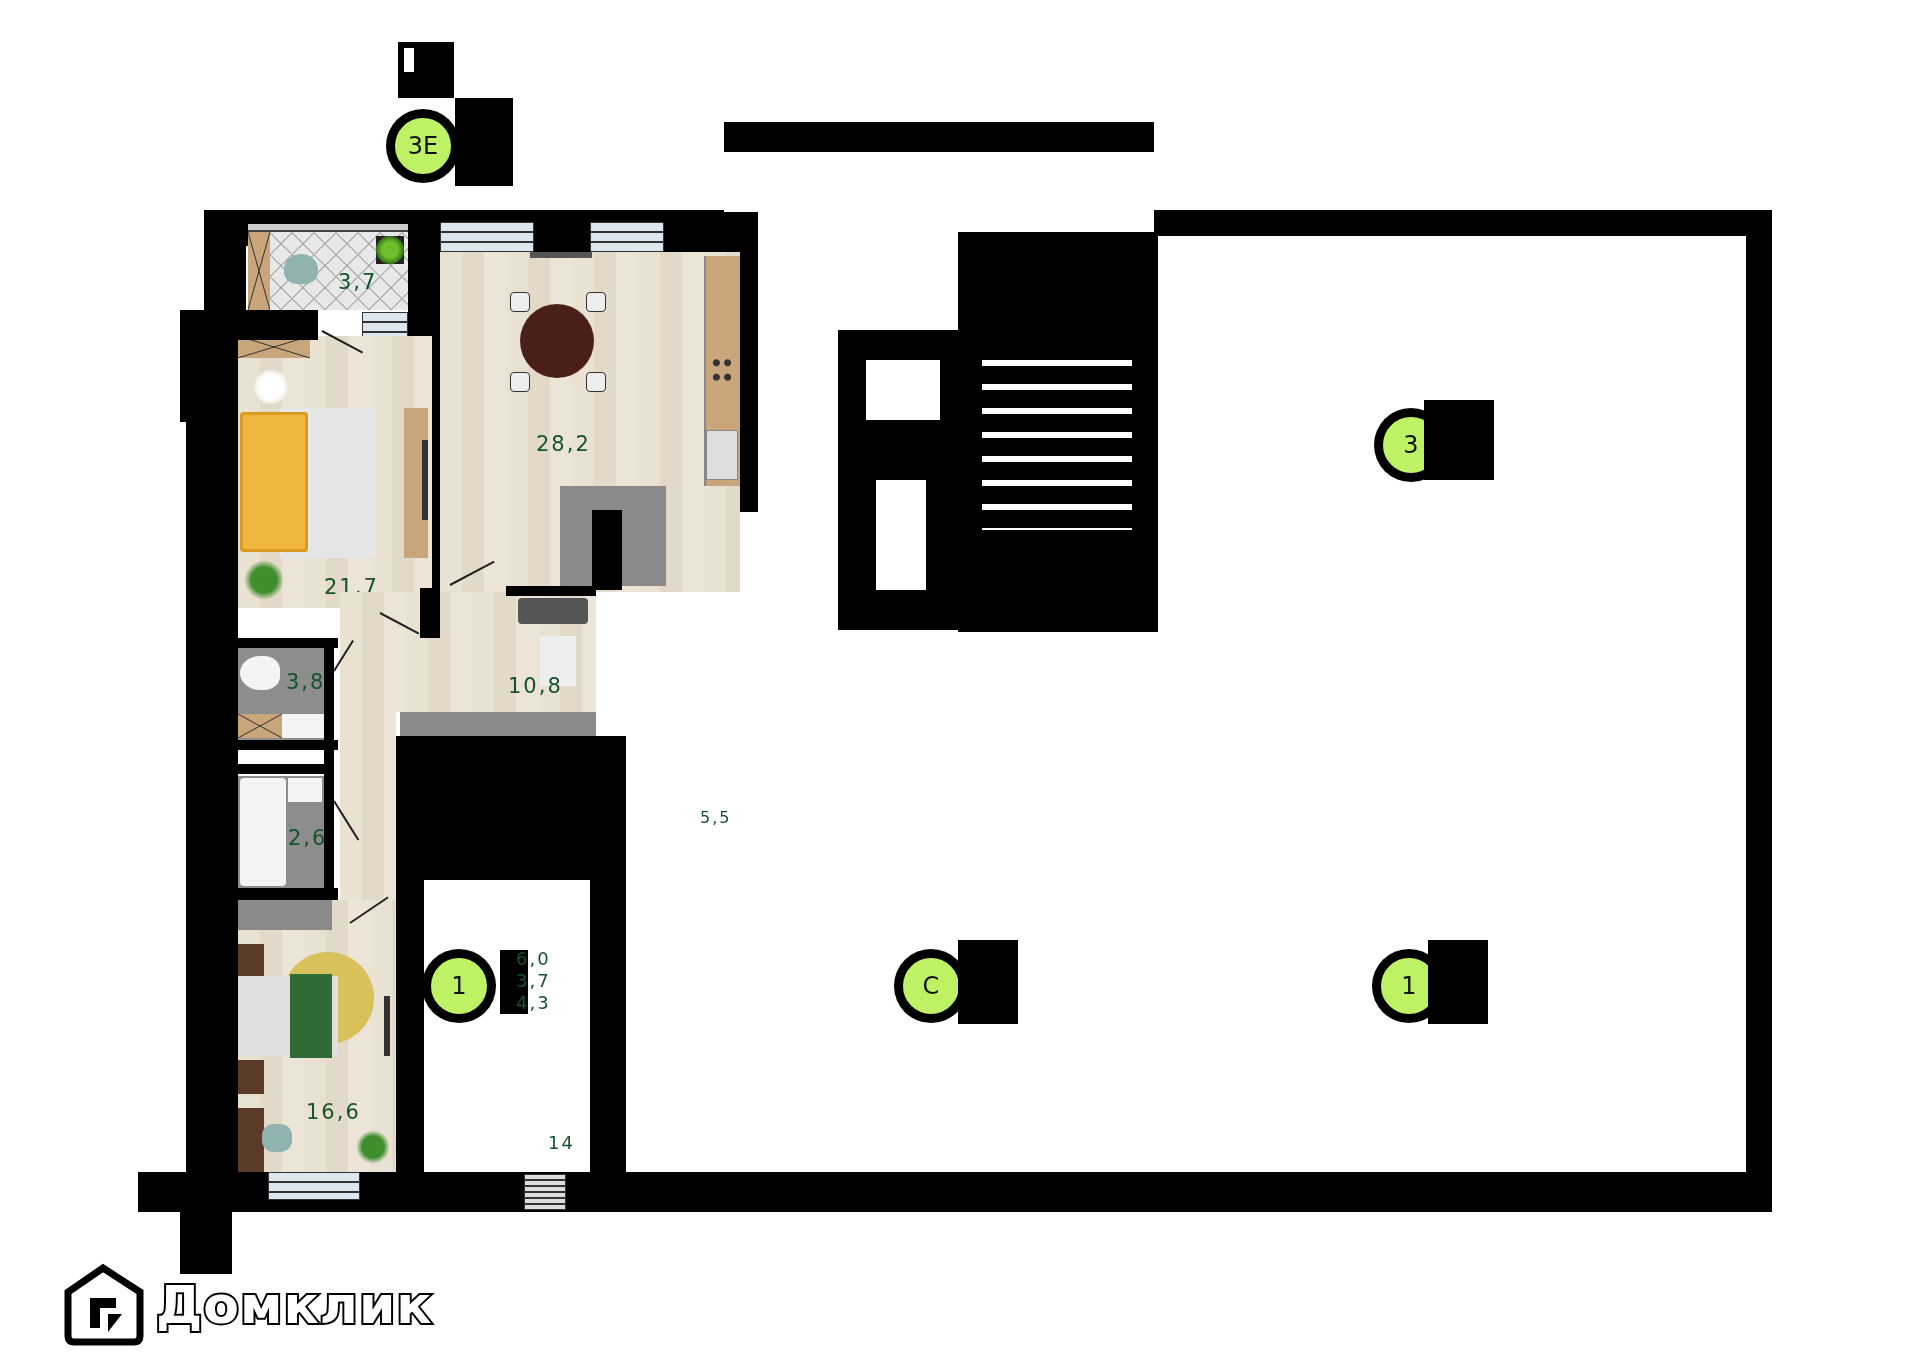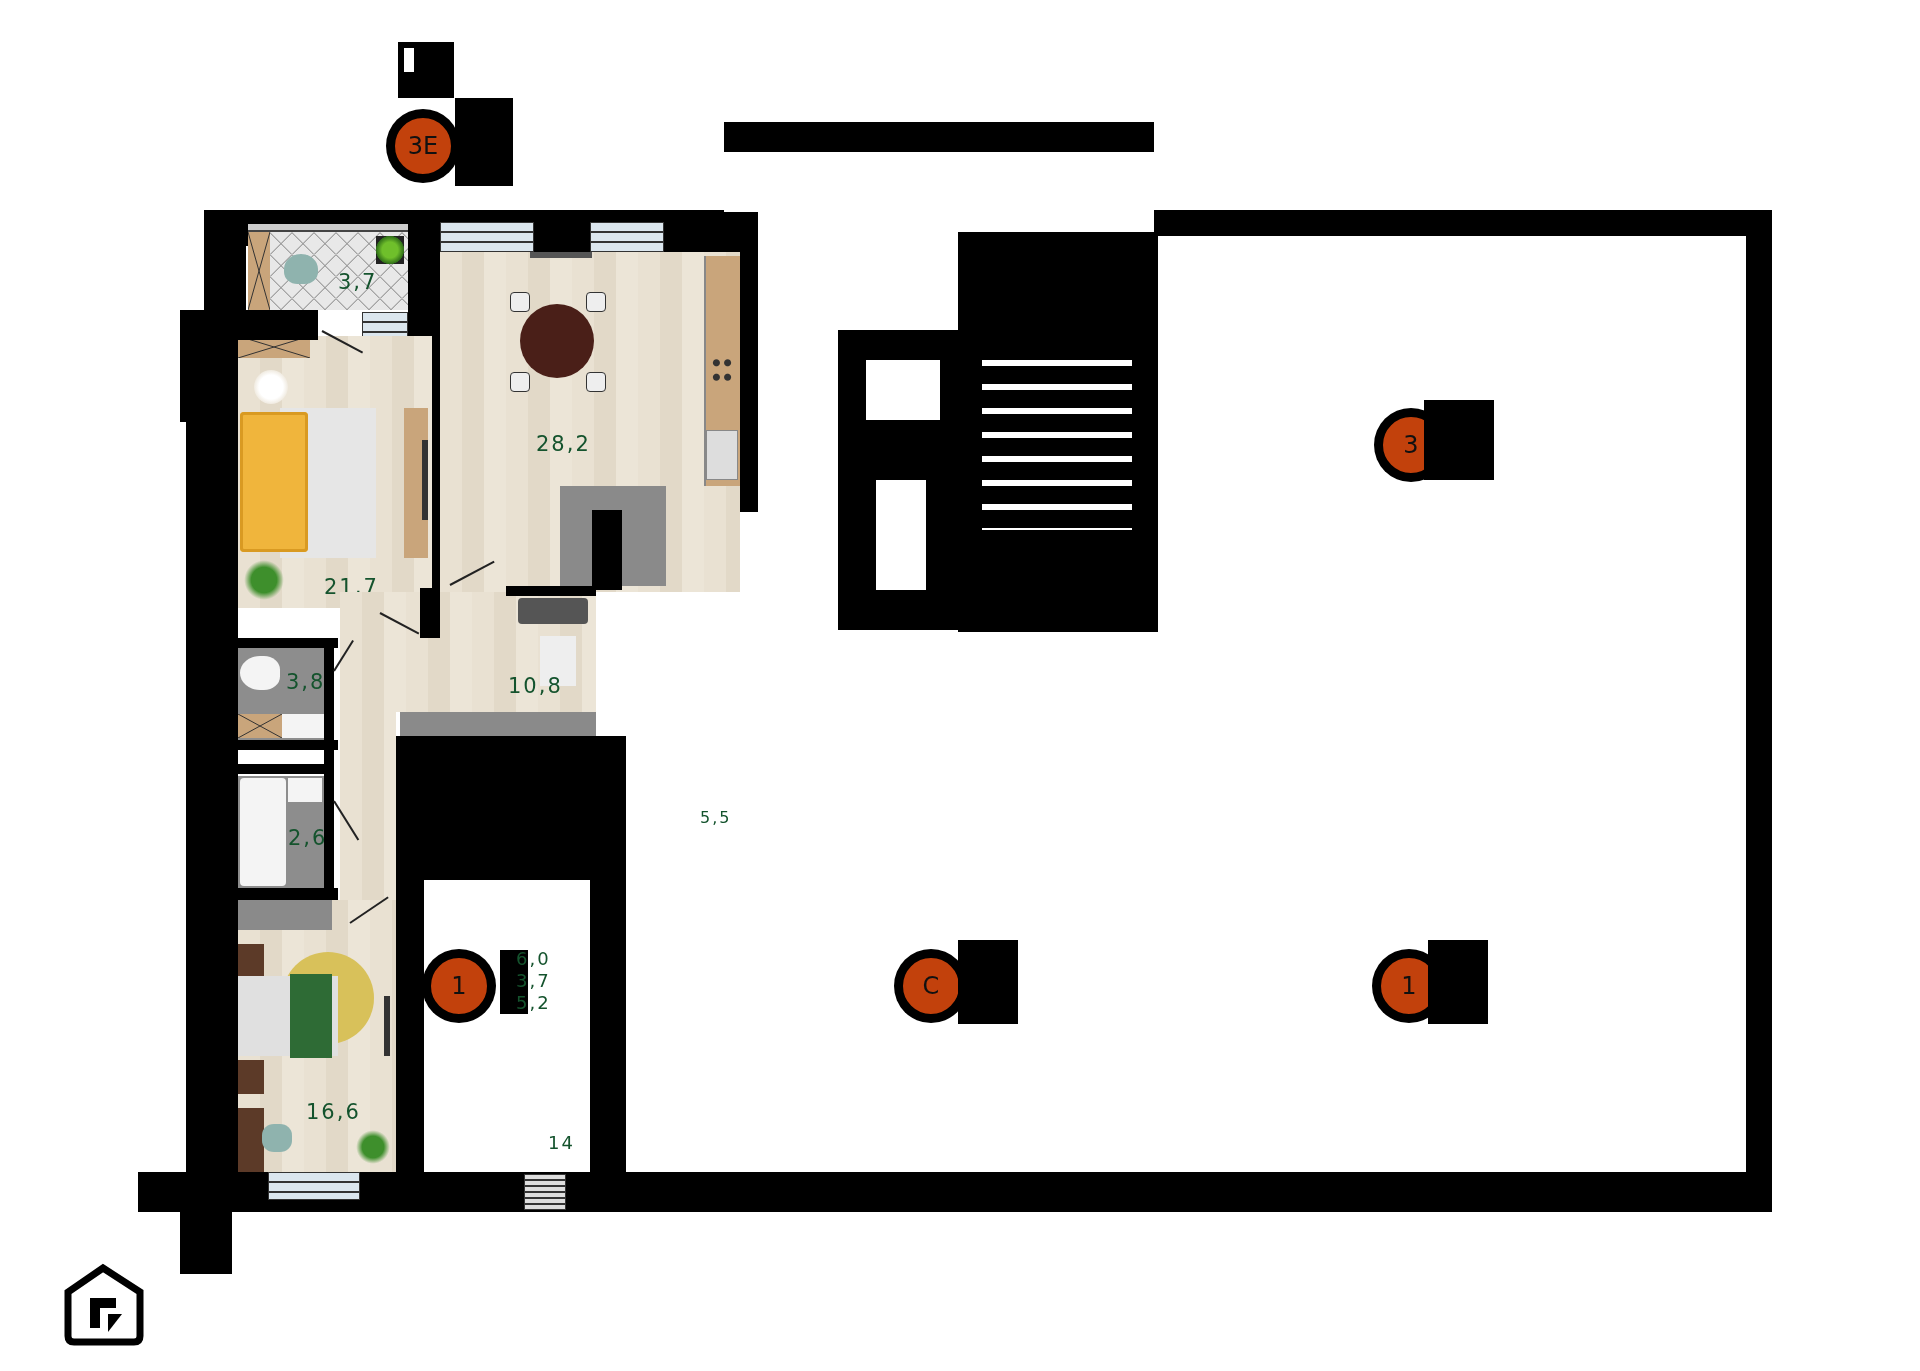--- a/index.html
+++ b/index.html
@@ -5,21 +5,21 @@
   html,body{margin:0;padding:0;background:#fff;}
   body{width:1920px;height:1371px;position:relative;overflow:hidden;font-family:"DejaVu Sans","Liberation Sans",sans-serif;}
   .abs{position:absolute;}
   .blk{position:absolute;background:#000;}
   .wht{position:absolute;background:#fff;}
   .floor{position:absolute;background:repeating-linear-gradient(90deg,#e9e1d2 0 22px,#e2d9c8 22px 44px,#ece5d7 44px 66px);}
   .tile{position:absolute;background-color:#e8e8e8;background-image:linear-gradient(45deg,transparent 46%,#9a9a9a 48%,transparent 52%),linear-gradient(-45deg,transparent 46%,#9a9a9a 48%,transparent 52%);background-size:22px 22px;}
   .grey{position:absolute;background:#8a8a8a;}
   .window{position:absolute;background:repeating-linear-gradient(180deg,#dbe6ee 0 8px,#333 8px 10px);border:1px solid #333;}
   .area{position:absolute;font-size:21px;color:#14532d;letter-spacing:2px;font-family:"DejaVu Sans",sans-serif;}
-  .bubble{position:absolute;width:56px;height:56px;border-radius:50%;background:#c2410c;border:3px solid #000;box-shadow:0 0 0 6px #000;display:flex;align-items:center;justify-content:center;font-size:24px;color:#111;}
+  .bubble{position:absolute;width:56px;height:56px;border-radius:50%;background:#bef264;border:3px solid #000;box-shadow:0 0 0 6px #000;display:flex;align-items:center;justify-content:center;font-size:24px;color:#111;}
   .door{position:absolute;height:2px;background:#222;transform-origin:left center;}
   .cross{position:absolute;background:#c9a57b;overflow:hidden;}
   .cross svg{width:100%;height:100%;display:block;}
   .logo{position:absolute;left:60px;top:1262px;display:flex;align-items:center;gap:10px;}
   .logo-text{font-family:"DejaVu Sans",sans-serif;font-weight:bold;font-size:52px;color:#fff;-webkit-text-stroke:4px #000;paint-order:stroke fill;letter-spacing:1px;}
 </style>
 </head>
 <body>
 
 <div class="blk" style="left:398px;top:42px;width:56px;height:56px;"></div>
@@ -136,21 +136,21 @@
 <div class="window" style="left:268px;top:1172px;width:90px;height:26px;"></div>
 <div class="door" style="left:350px;top:922px;width:46px;transform:rotate(-34deg);"></div>
 
 <div class="blk" style="left:396px;top:736px;width:230px;height:440px;"></div>
 
 <div class="wht" style="left:424px;top:880px;width:166px;height:292px;"></div>
 <div class="bubble" style="left:428px;top:955px;">1</div>
 <div class="blk" style="left:500px;top:950px;width:28px;height:64px;"></div>
 <div class="area" style="left:516px;top:948px;font-size:18px;">6,0</div>
 <div class="area" style="left:516px;top:970px;font-size:18px;">3,7</div>
-<div class="area" style="left:516px;top:992px;font-size:18px;">5,2</div>
+<div class="area" style="left:516px;top:992px;font-size:18px;">4,3</div>
 <div class="area" style="left:548px;top:1132px;font-size:18px;">14</div>
 
 <div class="wht" style="left:620px;top:640px;width:1040px;height:90px;"></div>
 <div class="area" style="left:700px;top:808px;font-size:16px;">5,5</div>
 
 <div class="wht" style="left:760px;top:152px;width:390px;height:80px;"></div>
 <div class="wht" style="left:760px;top:232px;width:90px;height:380px;"></div>
 <div class="blk" style="left:838px;top:330px;width:120px;height:300px;"></div>
 <div class="wht" style="left:866px;top:360px;width:74px;height:60px;"></div>
 <div class="wht" style="left:876px;top:480px;width:50px;height:110px;"></div>
@@ -174,13 +174,14 @@
 <div class="wht" style="left:1590px;top:910px;width:140px;height:260px;"></div>
 
 <div class="window" style="left:524px;top:1174px;width:40px;height:34px;background:repeating-linear-gradient(180deg,#ddd 0 4px,#333 4px 6px);"></div>
 
 <div class="logo">
   <svg width="86" height="86" viewBox="0 0 86 86">
     <path d="M43 6 L80 30 L80 74 Q80 80 74 80 L14 80 Q8 80 8 74 L8 30 Z" fill="#fff" stroke="#000" stroke-width="7"></path>
     <path d="M30 36 L56 36 L56 46 L40 46 L40 66 L30 66 Z" fill="#000"></path>
     <path d="M48 52 L62 52 L48 70 Z" fill="#000"></path>
   </svg>
+  <span class="logo-text">Домклик</span>
 </div>
 
 </body></html>

